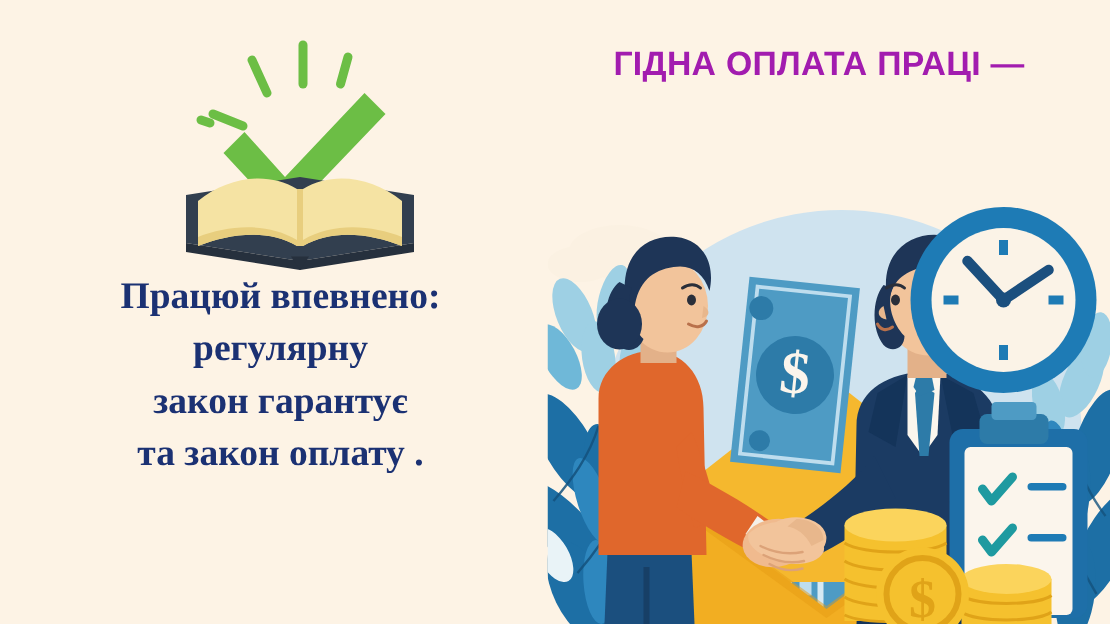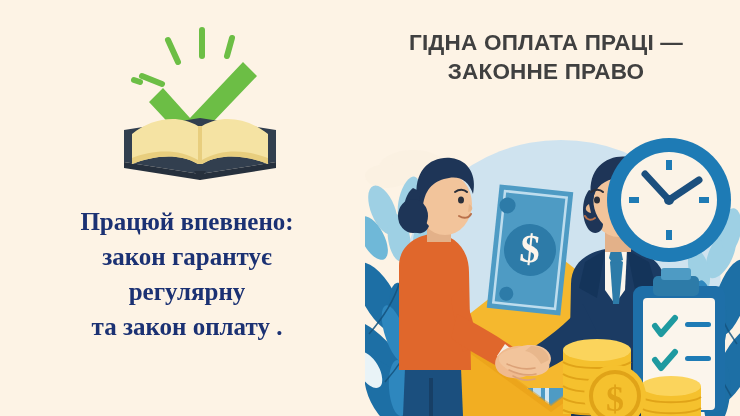--- a/index.html
+++ b/index.html
@@ -12,31 +12,31 @@
   #banner{position:absolute;inset:0;width:740px;height:416px;background:#FDF3E5;}
 
   
   #left-panel{position:absolute;left:0;top:0;width:360px;height:416px;}
 
   #book-icon-wrap{position:absolute;left:110px;top:22px;width:180px;height:165px;}
 
   #headline{
     position:absolute;left:360px;top:28px;width:372px;
     text-align:center;
-    color:#404040;
+    color:#a21caf;
     font-weight:bold;
     font-size:22.5px;
     line-height:29px;
     letter-spacing:0.2px;
     text-transform:uppercase;
   }
   #headline .hl-line{display:block;white-space:nowrap;}
 
   #subtext{
-    position:absolute;left:28px;top:204px;width:318px;
+    position:absolute;left:28px;top:180px;width:318px;
     text-align:center;
     color:#1B3173;
     font-family:"Liberation Serif",serif;
     font-weight:bold;
     font-size:25px;
     line-height:35px;
   }
   #subtext .st-line{display:block;}
 
   
@@ -79,29 +79,28 @@
           <path d="M158 112 C138 96 112 92 92 104 L92 142 C112 130 138 134 158 142 Z" fill="#F5E3A3"></path>
           <path d="M22 136 C42 128 68 126 88 138 L88 142 C68 130 42 134 22 142 Z" fill="#E8CE7E"></path>
           <path d="M158 136 C138 128 112 126 92 138 L92 142 C112 130 138 134 158 142 Z" fill="#E8CE7E"></path>
           <path d="M88 104 L92 104 L92 142 L88 142 Z" fill="#E8CE7E"></path>
         </g>
       </svg>
     </div>
 
     <div id="subtext">
       <span class="st-line">Працюй впевнено:</span>
+      <span class="st-line">регулярну</span>
       <span class="st-line">закон гарантує</span>
-      <span class="st-line">регулярну</span>
       <span class="st-line">та закон оплату .</span>
     </div>
   </div>
 
   <div id="headline">
     <span class="hl-line">ГІДНА ОПЛАТА ПРАЦІ —</span>
-    <span class="hl-line">ЗАКОННЕ ПРАВО</span>
   </div>
 
   <div id="illustration">
     <svg width="375" height="278" viewBox="0 0 375 278" xmlns="http://www.w3.org/2000/svg">
 
       <defs>
         <clipPath id="frameClip">
             <rect x="0" y="0" width="375" height="278"></rect>
           </clipPath>
       </defs>

